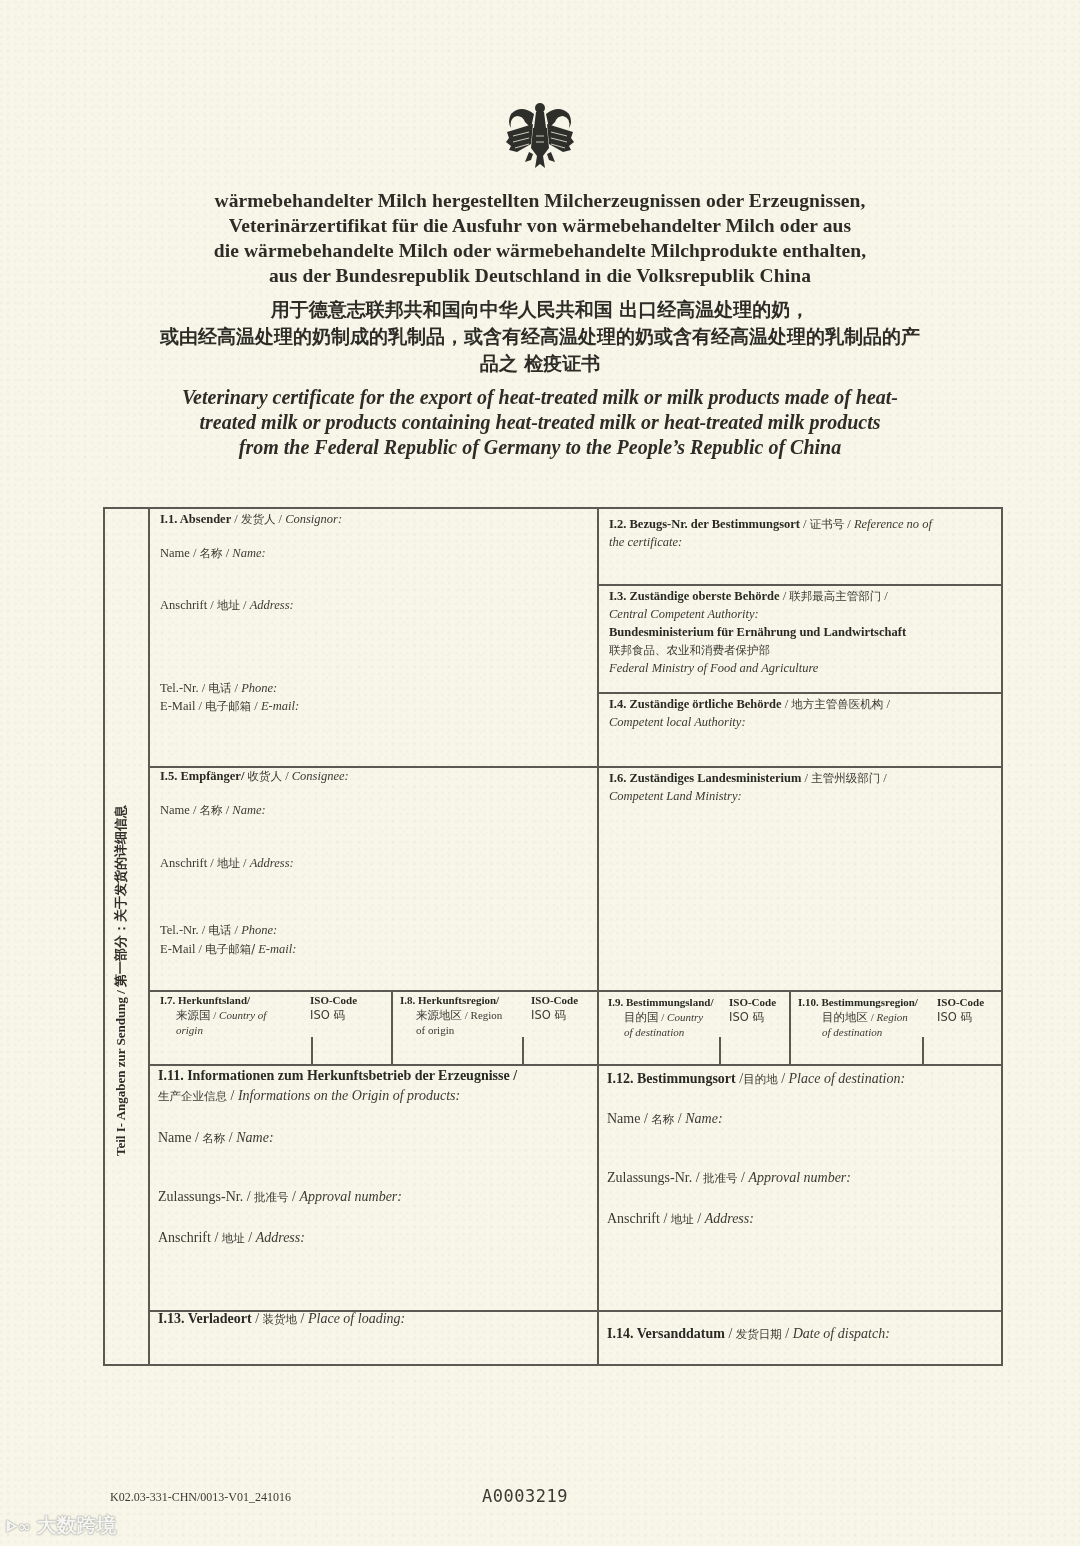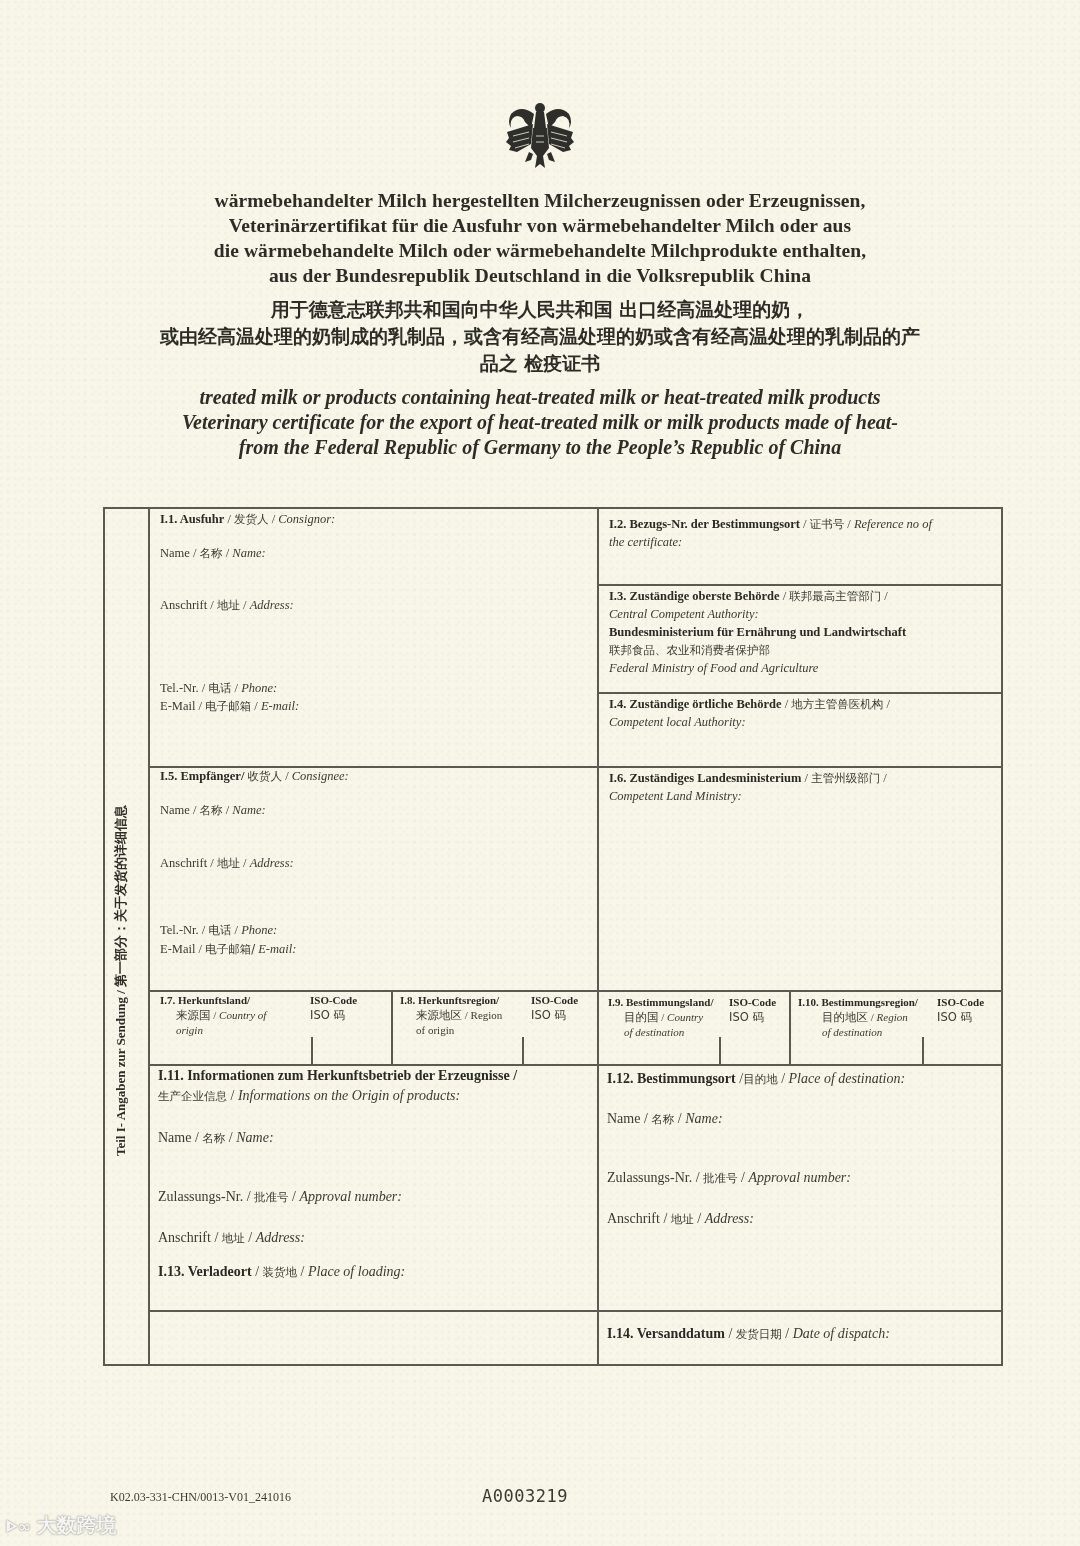--- a/index.html
+++ b/index.html
@@ -95,22 +95,22 @@
   <div>Veterinärzertifikat für die Ausfuhr von wärmebehandelter Milch oder aus</div>
   <div>die wärmebehandelte Milch oder wärmebehandelte Milchprodukte enthalten,</div>
   <div>aus der Bundesrepublik Deutschland in die Volksrepublik China</div>
 </div>
 <div class="abs title-zh">
   <div>用于德意志联邦共和国向中华人民共和国 出口经高温处理的奶，</div>
   <div>或由经高温处理的奶制成的乳制品，或含有经高温处理的奶或含有经高温处理的乳制品的产</div>
   <div>品之 检疫证书</div>
 </div>
 <div class="abs title-en">
+  <div>Veterinary certificate for the export of heat-treated milk or milk products made of heat-</div>
   <div>treated milk or products containing heat-treated milk or heat-treated milk products</div>
-  <div>Veterinary certificate for the export of heat-treated milk or milk products made of heat-</div>
   <div>from the Federal Republic of Germany to the People’s Republic of China</div>
 </div>
 
 <div>
 
   <div class="line h" style="left:103px; top:507px; width:900px;"></div>
   <div class="line h" style="left:103px; top:1364px; width:900px;"></div>
   <div class="line v" style="left:103px; top:507px; height:859px;"></div>
   <div class="line v" style="left:1001px; top:507px; height:859px;"></div>
 
@@ -134,21 +134,21 @@
   <div class="line v" style="left:922px; top:1037px; height:27px;"></div>
 
   <div class="line v" style="left:597px; top:1064px; height:302px;"></div>
   <div class="line h" style="left:148px; top:1310px; width:855px;"></div>
 </div>
 
 <div class="side-label">Teil I- Angaben zur Sendung / 第一部分：关于发货的详细信息</div>
 
 <div>
   <div class="cell-text" style="left:160px; top:510px;">
-    <b>I.1. Ausfuhr</b><span> / </span><span class="zh">发货人</span><span> / </span><i>Consignor:</i>
+    <b>I.1. Absender</b><span> / </span><span class="zh">发货人</span><span> / </span><i>Consignor:</i>
   </div>
   <div class="cell-text" style="left:160px; top:544px;">
     <span>Name</span><span> / </span><span class="zh">名称</span><span> / </span><i>Name:</i>
   </div>
   <div class="cell-text" style="left:160px; top:596px;">
     <span>Anschrift</span><span> / </span><span class="zh">地址</span><span> / </span><i>Address:</i>
   </div>
   <div class="cell-text" style="left:160px; top:679px;">
     <span>Tel.-Nr.</span><span> / </span><span class="zh">电话</span><span> / </span><i>Phone:</i>
   </div>
@@ -279,21 +279,21 @@
   </div>
   <div class="cell-text big" style="left:607px; top:1168px;">
     <span>Zulassungs-Nr.</span><span> / </span><span class="zh">批准号</span><span> / </span><i>Approval number:</i>
   </div>
   <div class="cell-text big" style="left:607px; top:1209px;">
     <span>Anschrift</span><span> / </span><span class="zh">地址</span><span> / </span><i>Address:</i>
   </div>
 </div>
 
 <div>
-  <div class="cell-text big" style="left:158px; top:1262px;">
+  <div class="cell-text big" style="left:158px; top:1309px;">
     <b>I.13. Verladeort</b><span> / </span><span class="zh">装货地</span><span> / </span><i>Place of loading:</i>
   </div>
 </div>
 
 <div>
   <div class="cell-text big" style="left:607px; top:1312px;margin-top:12px;">
     <b>I.14. Versanddatum</b><span> / </span><span class="zh">发货日期</span><span> / </span><i>Date of dispatch:</i>
   </div>
 </div>
 

